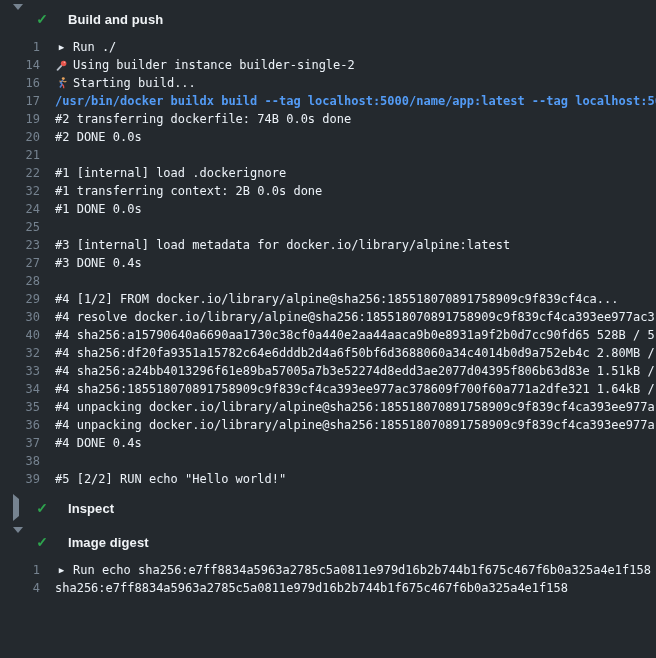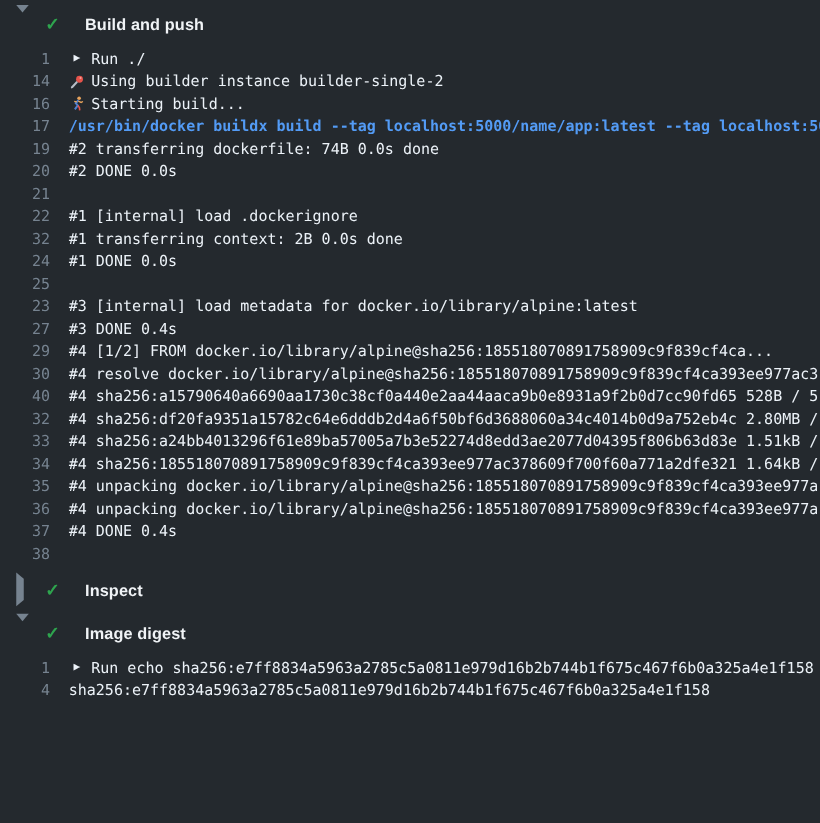--- a/index.html
+++ b/index.html
@@ -138,20 +138,24 @@
   </div>
           <div class="line">
     <span class="ln">23</span>
     <span class="txt"><span class="line-text normal">#3 [internal] load metadata for docker.io/library/alpine:latest</span></span>
   </div>
           <div class="line">
     <span class="ln">27</span>
     <span class="txt"><span class="line-text normal">#3 DONE 0.4s</span></span>
   </div>
           <div class="line">
+    <span class="ln">28</span>
+    <span class="txt"><span class="line-text normal"></span></span>
+  </div>
+          <div class="line">
     <span class="ln">29</span>
     <span class="txt"><span class="line-text normal">#4 [1/2] FROM docker.io/library/alpine@sha256:185518070891758909c9f839cf4ca...</span></span>
   </div>
           <div class="line">
     <span class="ln">30</span>
     <span class="txt"><span class="line-text normal">#4 resolve docker.io/library/alpine@sha256:185518070891758909c9f839cf4ca393ee977ac3</span></span>
   </div>
           <div class="line">
     <span class="ln">40</span>
     <span class="txt"><span class="line-text normal">#4 sha256:a15790640a6690aa1730c38cf0a440e2aa44aaca9b0e8931a9f2b0d7cc90fd65 528B / 5</span></span>
@@ -176,20 +180,24 @@
     <span class="ln">36</span>
     <span class="txt"><span class="line-text normal">#4 unpacking docker.io/library/alpine@sha256:185518070891758909c9f839cf4ca393ee977a</span></span>
   </div>
           <div class="line">
     <span class="ln">37</span>
     <span class="txt"><span class="line-text normal">#4 DONE 0.4s</span></span>
   </div>
           <div class="line">
     <span class="ln">38</span>
     <span class="txt"><span class="line-text normal"></span></span>
+  </div>
+          <div class="line">
+    <span class="ln">39</span>
+    <span class="txt"><span class="line-text normal">#5 [2/2] RUN echo "Hello world!"</span></span>
   </div>
         </div>
   </div>
       <div class="group">
     <div class="group-header">
       <span class="chevron"><span class="tri tri-right"></span></span>
       <span class="check">✓</span>
       <span class="group-label">Inspect</span>
     </div>
 

